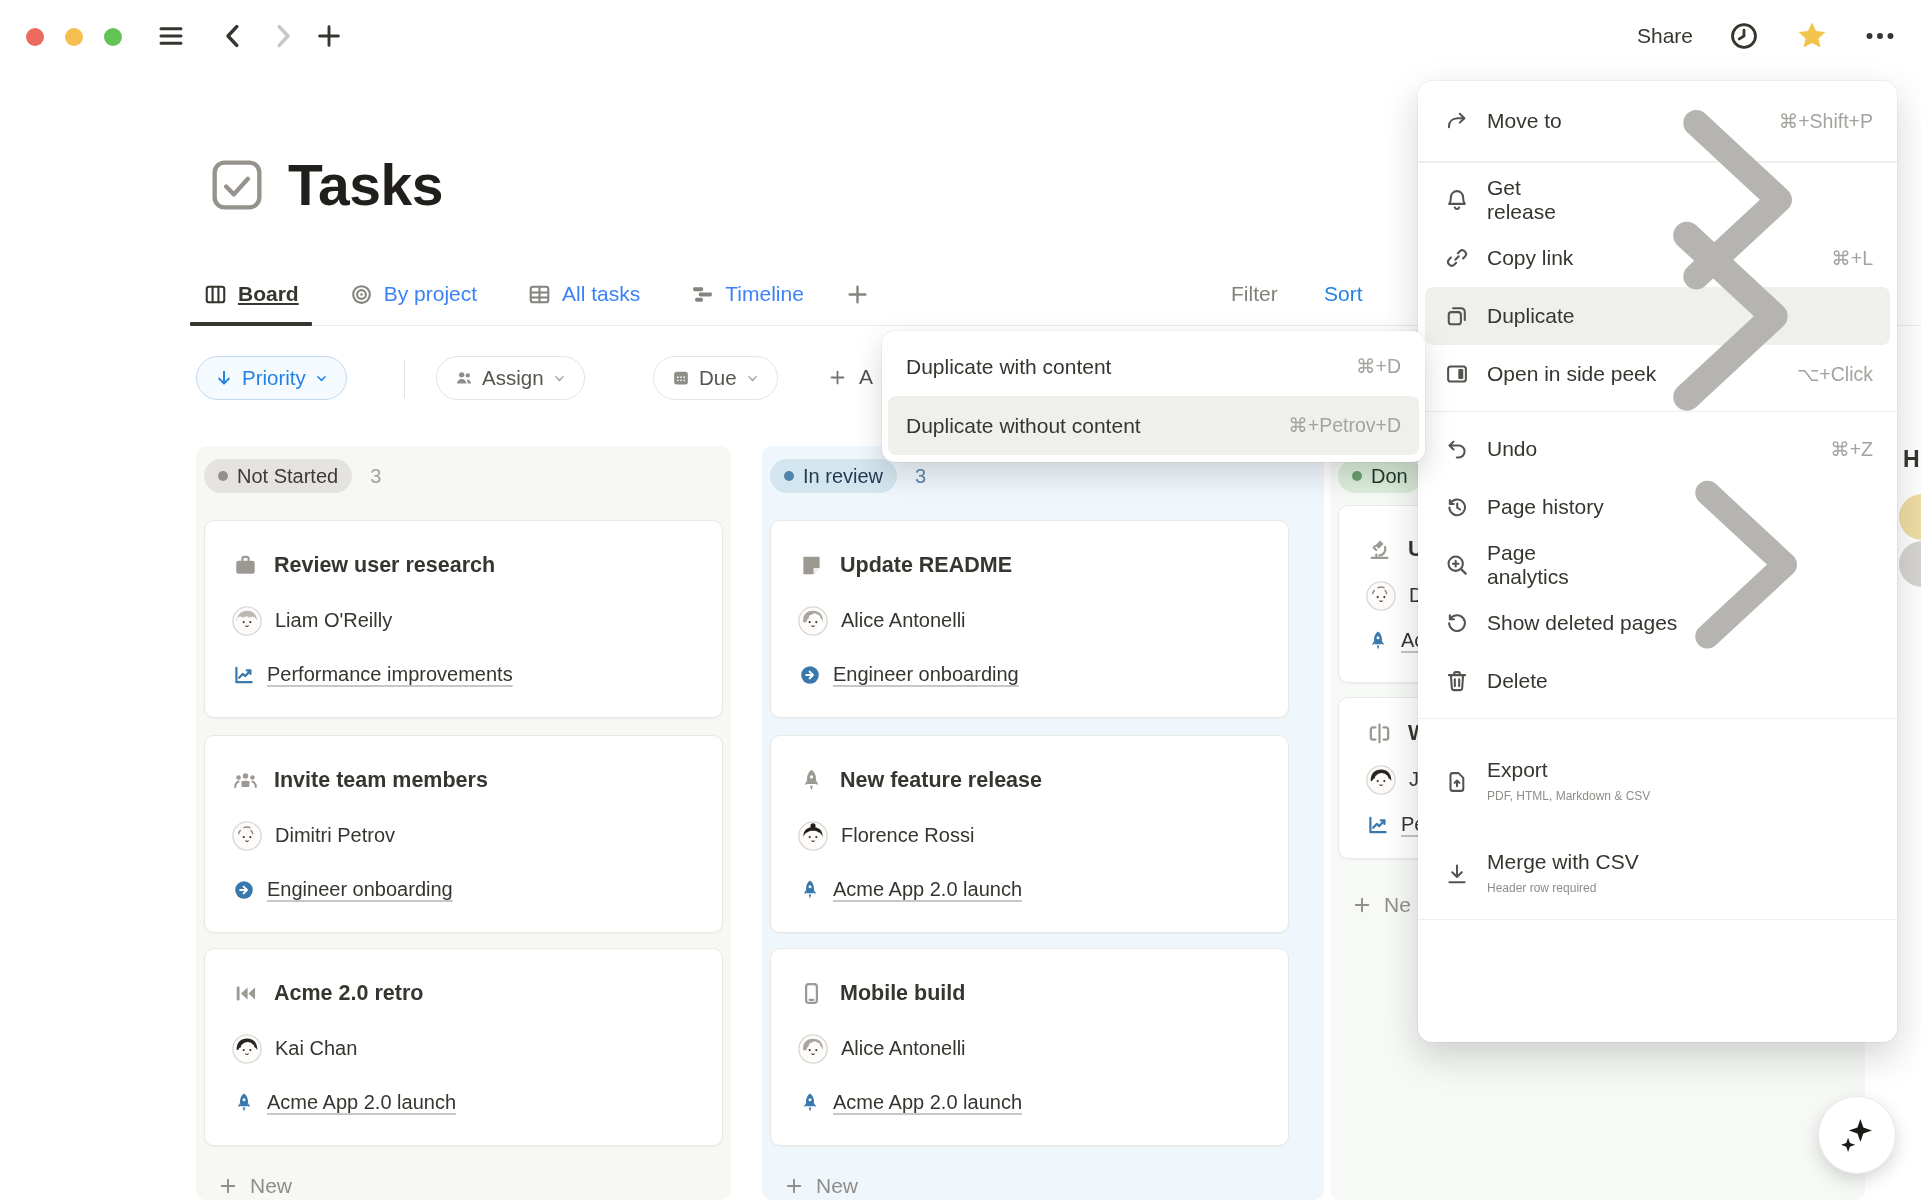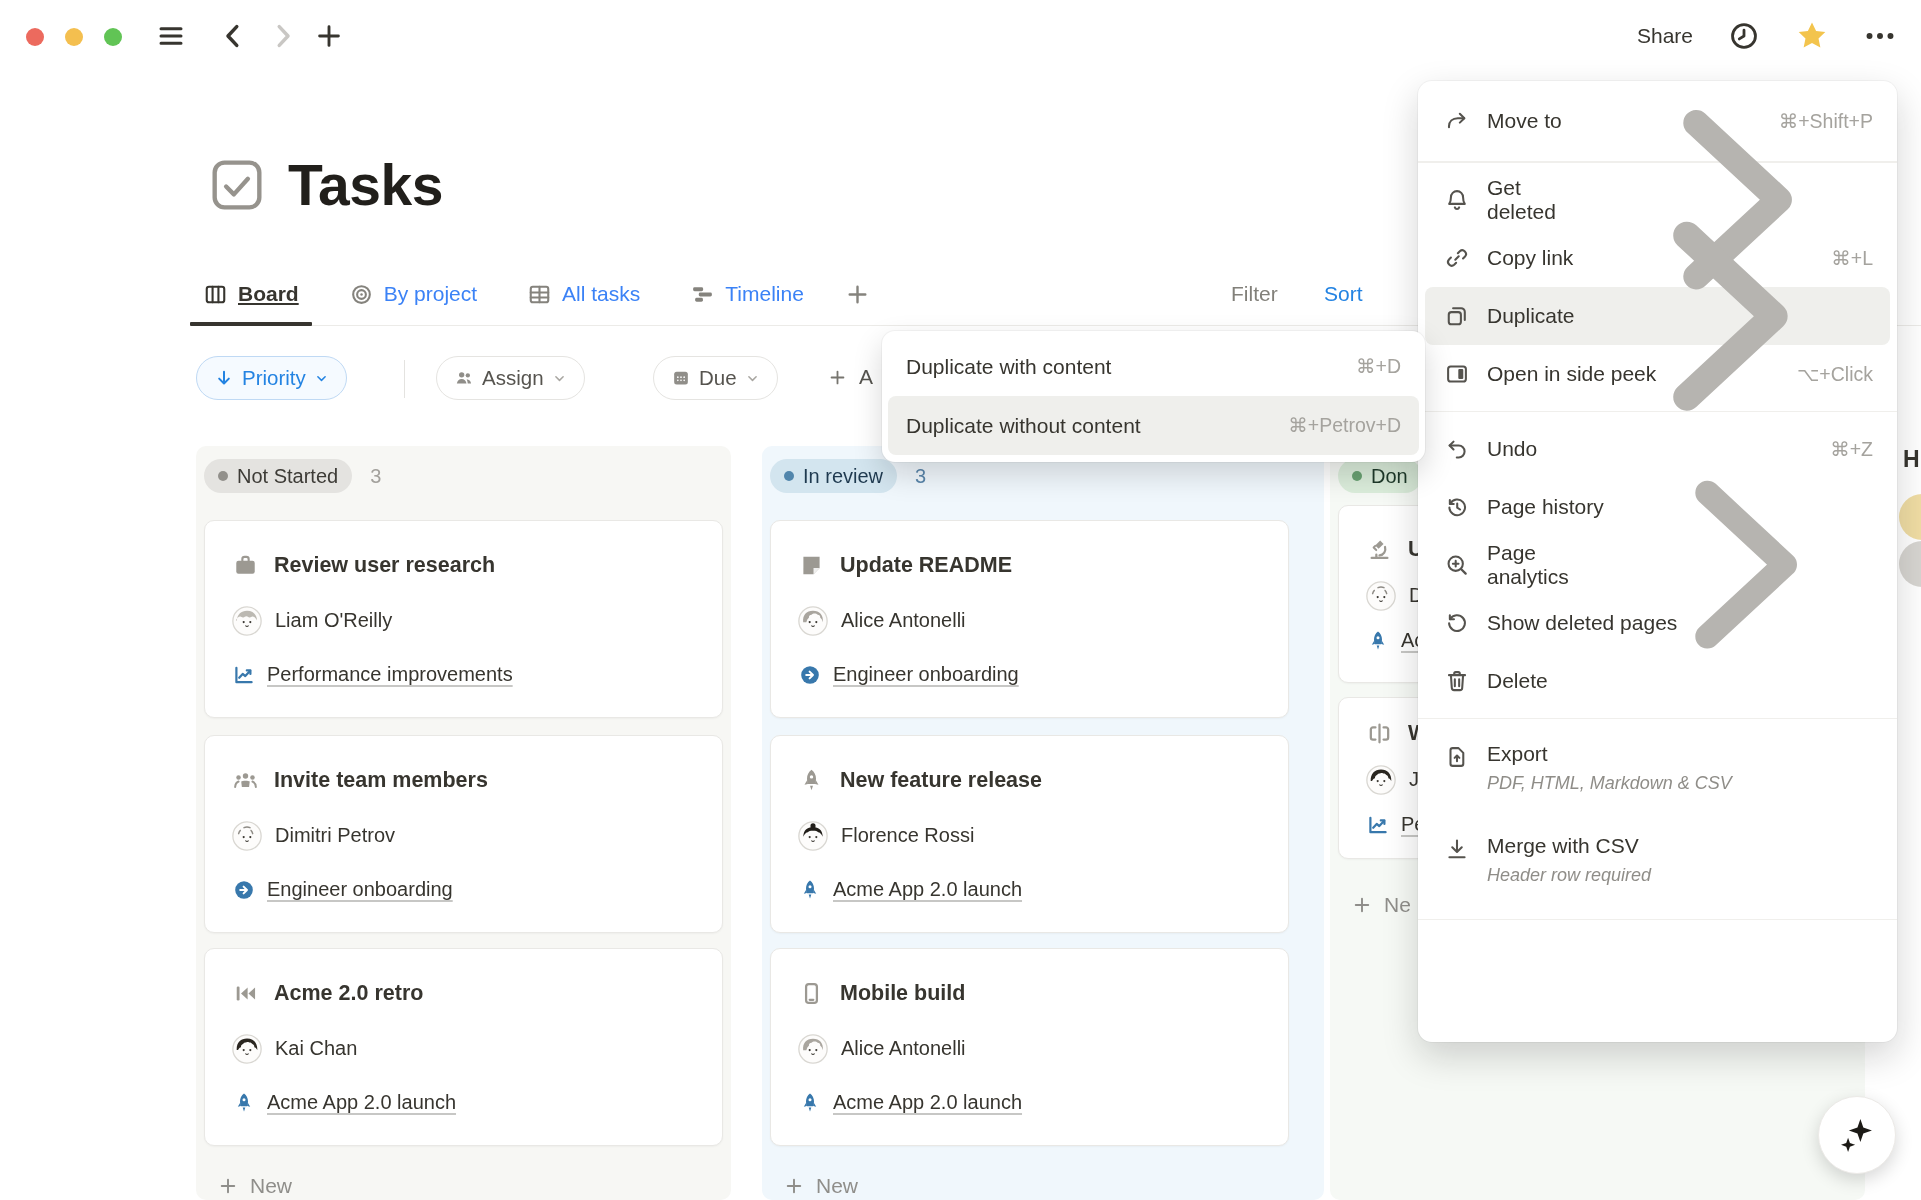--- a/index.html
+++ b/index.html
@@ -71,25 +71,25 @@
               text-decoration-thickness:1.5px;text-underline-offset:4px;}
   .col-new{position:absolute;left:22px;display:flex;align-items:center;gap:12px;font-size:21px;color:#8F8E8A;cursor:pointer;}
   .col-new .p-ico{width:20px;height:20px;display:flex;color:#8F8E8A;}
   
   .menu{position:absolute;left:1418px;top:81px;width:479px;height:961px;background:#fff;border-radius:14px;
         box-shadow:0 0 0 1px rgba(15,15,15,0.04),0 14px 36px rgba(15,15,15,0.18);z-index:30;box-sizing:border-box;}
   .menu-section{padding:8px 0;}
   .menu-divider{height:1px;background:#F0EFEC;}
   .mi{display:flex;align-items:center;height:58px;padding:0 24px 0 26px;box-sizing:border-box;cursor:pointer;}
   .mi.h64{height:64px;} .mi.h68{height:68px;}
-  .mi.two{height:92px;align-items:flex-start;padding-top:15px;}
+  .mi.two{height:92px;align-items:center;padding-top:15px;}
   .mi .mi-ico{width:26px;height:26px;color:#55534E;margin-right:17px;flex:none;display:flex;}
   .mi.two .mi-ico{margin-top:2px;}
   .mi-label{font-size:21px;color:#37352F;}
-  .mi-sub{font-size:18px;color:#8F8D88;margin-top:7px;font-style:italic;}
+  .mi-sub{font-size:12px;color:#8F8D88;margin-top:7px;}
   .mi-right{margin-left:auto;font-size:19.5px;color:#A5A39E;display:flex;align-items:center;}
   .mi-right svg{width:17px;height:17px;color:#B6B4B0;}
   .mi.highlighted{background:#EFEFEC;border-radius:8px;margin:0 7px;padding-left:19px;padding-right:17px;}
   .menu-bottom-pad{height:30px;}
   
   .submenu{position:absolute;left:882px;top:331px;width:543px;height:131px;background:#fff;border-radius:13px;
            box-shadow:0 0 0 1px rgba(15,15,15,0.04),0 12px 30px rgba(15,15,15,0.16);z-index:40;
            box-sizing:border-box;padding:6px;}
   .smi{display:flex;align-items:center;height:59px;padding:0 18px;border-radius:8px;cursor:pointer;box-sizing:border-box;}
   .smi.highlighted{background:#EFEFEC;}
@@ -637,21 +637,21 @@
     <div class="menu-divider"></div>
     <div class="menu-divider"></div>
     <div class="menu-section">
       <div class="mi ">
         <span class="mi-ico">
           <svg viewBox="0 0 24 24" style="width: 100%; height: 100%;">
             <path d="M12 3.8a5.6 5.6 0 0 1 5.6 5.6c0 3.2.7 5 1.6 6.2H4.8c.9-1.2 1.6-3 1.6-6.2A5.6 5.6 0 0 1 12 3.8z" stroke="currentColor" fill="none" stroke-linecap="round" stroke-linejoin="round" stroke-width="1.9"></path>
             <path d="M10 18.8a2.1 2.1 0 0 0 4 0" stroke="currentColor" fill="none" stroke-linecap="round" stroke-linejoin="round" stroke-width="1.9"></path>
           </svg>
         </span>
-        <span class="mi-label">Get deleted</span>
+        <span class="mi-label">Get release</span>
         <span class="mi-right">
           <svg viewBox="0 0 24 24" style="width: 100%; height: 100%;">
             <path d="M9 5.5 16 12l-7 6.5" stroke="currentColor" fill="none" stroke-linecap="round" stroke-linejoin="round" stroke-width="2.2"></path>
           </svg>
         </span>
       </div>
       <div class="mi ">
         <span class="mi-ico">
           <svg viewBox="0 0 24 24" style="width: 100%; height: 100%;">
             <path d="M10.4 13.6l3.2-3.2" stroke="currentColor" fill="none" stroke-linecap="round" stroke-linejoin="round" stroke-width="1.9"></path>

